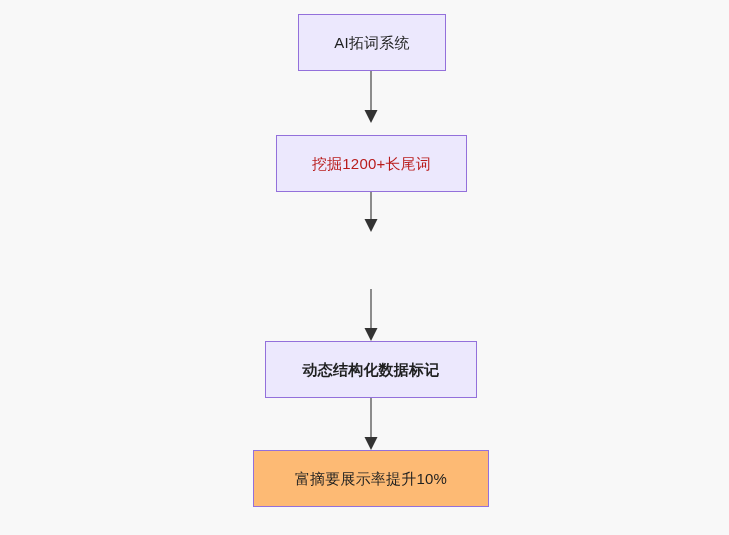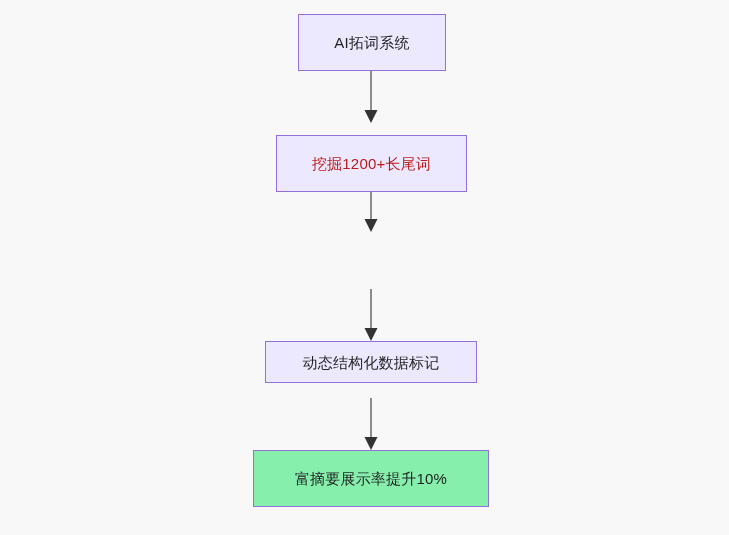--- a/index.html
+++ b/index.html
@@ -74,17 +74,17 @@
       <line class="edge-line" x1="371" y1="398" x2="371" y2="444" style="stroke: rgb(140, 140, 140);"></line>
       <polygon class="edge-head" points="371,450 364.5,437 377.5,437" style="fill: rgb(51, 51, 51);"></polygon>
     </g>
   </svg>
 
   <div class="node" id="node-n1" style="left: 298px; top: 14px; width: 148px; height: 57px; background: rgb(236, 232, 253); border-color: rgb(147, 112, 219); color: rgb(31, 32, 32);">AI拓词系统</div>
 
   <div class="node" id="node-n2" style="left: 276px; top: 123px; width: 191px; height: 57px; background: rgb(236, 232, 253); border-color: rgb(147, 112, 219); color: #b91c1c; margin-top: 12px;">挖掘1200+长尾词</div>
 
 
-  <div class="node" id="node-n4" style="left: 265px; top: 341px; width: 212px; height: 42px; background: rgb(236, 232, 253); border-color: rgb(147, 112, 219); color: rgb(31, 32, 32);">动态结构化数据标记</div>
+  <div class="node" id="node-n4" style="left: 265px; top: 341px; width: 212px; height: 57px; background: rgb(236, 232, 253); border-color: rgb(147, 112, 219); color: rgb(31, 32, 32); font-weight: bold;">动态结构化数据标记</div>
 
-  <div class="node" id="node-n5" style="left: 253px; top: 450px; width: 236px; height: 57px; background: #86efac; border-color: rgb(147, 112, 219); color: rgb(31, 32, 32);">富摘要展示率提升10%</div>
+  <div class="node" id="node-n5" style="left: 253px; top: 450px; width: 236px; height: 57px; background: #fdba74; border-color: rgb(147, 112, 219); color: rgb(31, 32, 32);">富摘要展示率提升10%</div>
 
 </div>
 
 </body></html>

